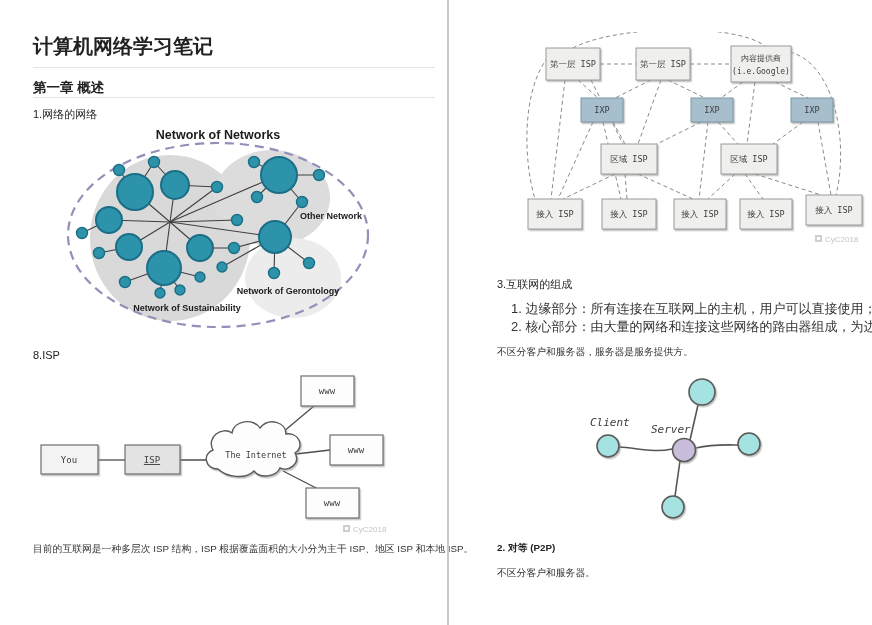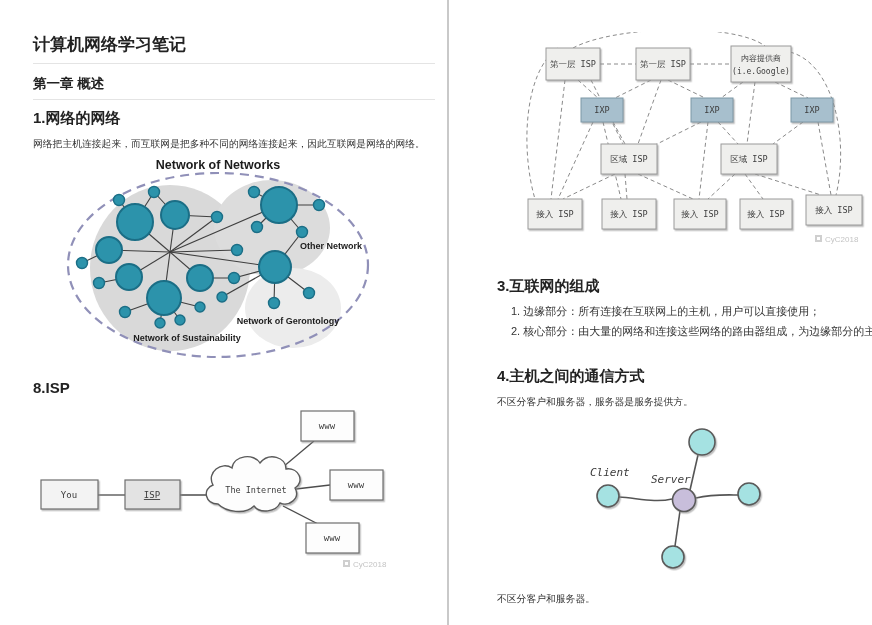--- a/index.html
+++ b/index.html
@@ -4,49 +4,48 @@
 <style>
   * { margin:0; padding:0; box-sizing:border-box; }
   html,body { width:872px; height:625px; background:#ffffff; overflow:hidden;
               font-family:"Liberation Sans","DejaVu Sans",sans-serif; color:#2b2b2b; }
   .canvas { position:relative; width:872px; height:625px; background:#fff; }
   .page-divider { position:absolute; left:447px; top:0; width:2px; height:625px; background:#c9c9c9; }
 
   .col-left  { position:absolute; left:33px;  top:0; width:402px; }
   .col-right { position:absolute; left:497px; top:0; width:372px; }
 
-  h1.doc-title { margin-top:33px; font-size:17px; font-weight:700; color:#222;
+  h1.doc-title { margin-top:33px; font-size:20px; font-weight:700; color:#222;
                  padding-bottom:7px; border-bottom:1px solid #e4e4e4; }
   h2.chapter   { margin-top:11px; font-size:13.5px; font-weight:700; color:#222;
-                 padding-bottom:6px; border-bottom:1px solid #e4e4e4; }
-  h3.sec       { margin-top:9px; font-size:15px; font-weight:700; color:#222; }
+                 border-bottom:1px solid #e4e4e4; }
+  h3.sec       { margin-top:9px; font-size:11px; font-weight:400; color:#222; }
   p.body       { margin-top:8px; font-size:9.8px; line-height:1.65; color:#333; }
   p.oneline    { white-space:nowrap; }
   .bold-sub    { margin-top:12px; font-size:9.8px; font-weight:700; color:#222; white-space:nowrap; }
   .olist       { margin:8px 0 0 14px; }
-  .olist .li   { margin-top:5px; font-size:11px; color:#333; white-space:nowrap; }
+  .olist .li   { font-size:13px; color:#333; white-space:nowrap; }
 
   svg { display:block; }
   svg text { font-family:"DejaVu Sans Mono","Liberation Mono",monospace; }
   .net-label { font-family:"Liberation Sans",sans-serif; font-weight:700; fill:#1c1c1c; }
   .mono-label { fill:#3c3c3c; }
   .hand { font-style:italic; fill:#3a3a3a; }
   .wm { font-family:"Liberation Sans",sans-serif; fill:#c4c4c4; font-size:8px; }
 </style>
 </head>
 <body>
 
 <div class="canvas">
 
   <div class="col-left">
 
     <h1 class="doc-title">计算机网络学习笔记</h1>
     <h2 class="chapter">第一章 概述</h2>
     <h3 class="sec">1.网络的网络</h3>
-    <p class="body oneline">网络把主机连接起来，而互联网是把多种不同的网络连接起来，因此互联网是网络的网络。</p>
 
     <svg width="380" height="212" viewBox="0 0 380 212" style="margin:6px 0 0 2px;">
       <defs>
         <filter id="ds" x="-20%" y="-20%" width="150%" height="150%">
           <feDropShadow dx="1.3" dy="1.5" stdDeviation="0.7" flood-color="#8a8a8a" flood-opacity="0.55"></feDropShadow>
         </filter>
       </defs>
 
       <g>
         <ellipse cx="135" cy="110" rx="80" ry="83" fill="#d9d9d9"></ellipse>
@@ -150,20 +149,21 @@
         <rect x="273" y="114" width="53" height="30" fill="#fdfdfd" stroke="#6e6e6e" stroke-width="1.2" filter="url(#ds)"></rect>
         <text class="mono-label" x="299" y="132">www</text>
       </g>
       <g>
         <rect x="310" y="151" width="7" height="7" fill="#cfcfcf"></rect>
         <rect x="312" y="153" width="3" height="3" fill="#ffffff"></rect>
         <text class="wm" x="320" y="158">CyC2018</text>
       </g>
     </svg>
 
+    <p class="body oneline" style="margin-top:5px">目前的互联网是一种多层次 ISP 结构，ISP 根据覆盖面积的大小分为主干 ISP、地区 ISP 和本地 ISP。</p>
 
   </div>
 
   <div class="col-right">
 
     <svg width="372" height="214" viewBox="0 0 372 214" style="margin:32px 0 0 6px;">
       <g stroke="#8a8a8a" stroke-width="1" stroke-dasharray="4 3" fill="none">
         <path d="M70,16 C110,-6 230,-10 262,14"></path>
         <path d="M55,16 C20,40 18,120 32,167"></path>
         <path d="M287,20 C332,32 346,110 333,163"></path>
@@ -233,38 +233,38 @@
         <text class="wm" x="322" y="210">CyC2018</text>
       </g>
     </svg>
 
     <h3 class="sec" style="margin-top:31px">3.互联网的组成</h3>
     <div class="olist">
       <div class="li">1. 边缘部分：所有连接在互联网上的主机，用户可以直接使用；</div>
       <div class="li">2. 核心部分：由大量的网络和连接这些网络的路由器组成，为边缘部分的主机提供服务。</div>
     </div>
 
-    <h3 class="sec" style="margin-top:28px">4.主机之间的通信方式</h3>
     <p class="body oneline">不区分客户和服务器，服务器是服务提供方。</p>
 
     <svg width="255" height="155" viewBox="0 0 255 155" style="margin:16px 0 0 58px;">
       <g stroke="#555555" stroke-width="1.6" fill="none">
         <path d="M135,64 L143,29"></path>
         <path d="M117,73 C100,77 82,72 64,71"></path>
         <path d="M141,72 C158,68 175,69 183,69"></path>
         <path d="M125,85 L120,120"></path>
       </g>
       <g stroke="#5a5a5a" stroke-width="1.6">
         <circle cx="147" cy="16" r="13" fill="#a5e2e2" filter="url(#ds)"></circle>
         <circle cx="53" cy="70" r="11" fill="#a5e2e2" filter="url(#ds)"></circle>
         <circle cx="129" cy="74" r="11.5" fill="#c8bedb" filter="url(#ds)"></circle>
         <circle cx="194" cy="68" r="11" fill="#a5e2e2" filter="url(#ds)"></circle>
         <circle cx="118" cy="131" r="11" fill="#a5e2e2" filter="url(#ds)"></circle>
       </g>
       <text class="hand" x="35" y="50" font-size="11">Client</text>
       <text class="hand" x="96" y="57" font-size="11">Server</text>
     </svg>
 
+    <div class="bold-sub" style="margin-top:11px">2. 对等 (P2P)</div>
     <p class="body oneline" style="margin-top:10px">不区分客户和服务器。</p>
   </div>
 
   <div class="page-divider"></div>
 </div>
 
 </body></html>

